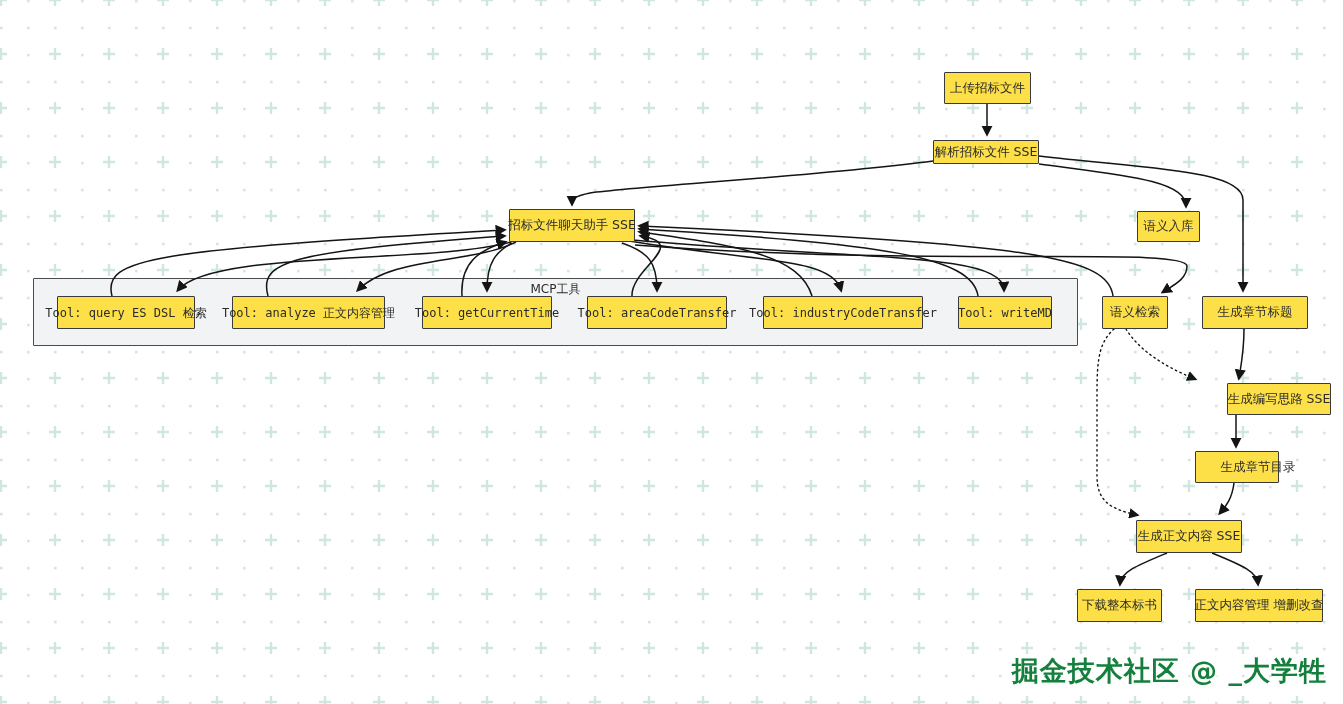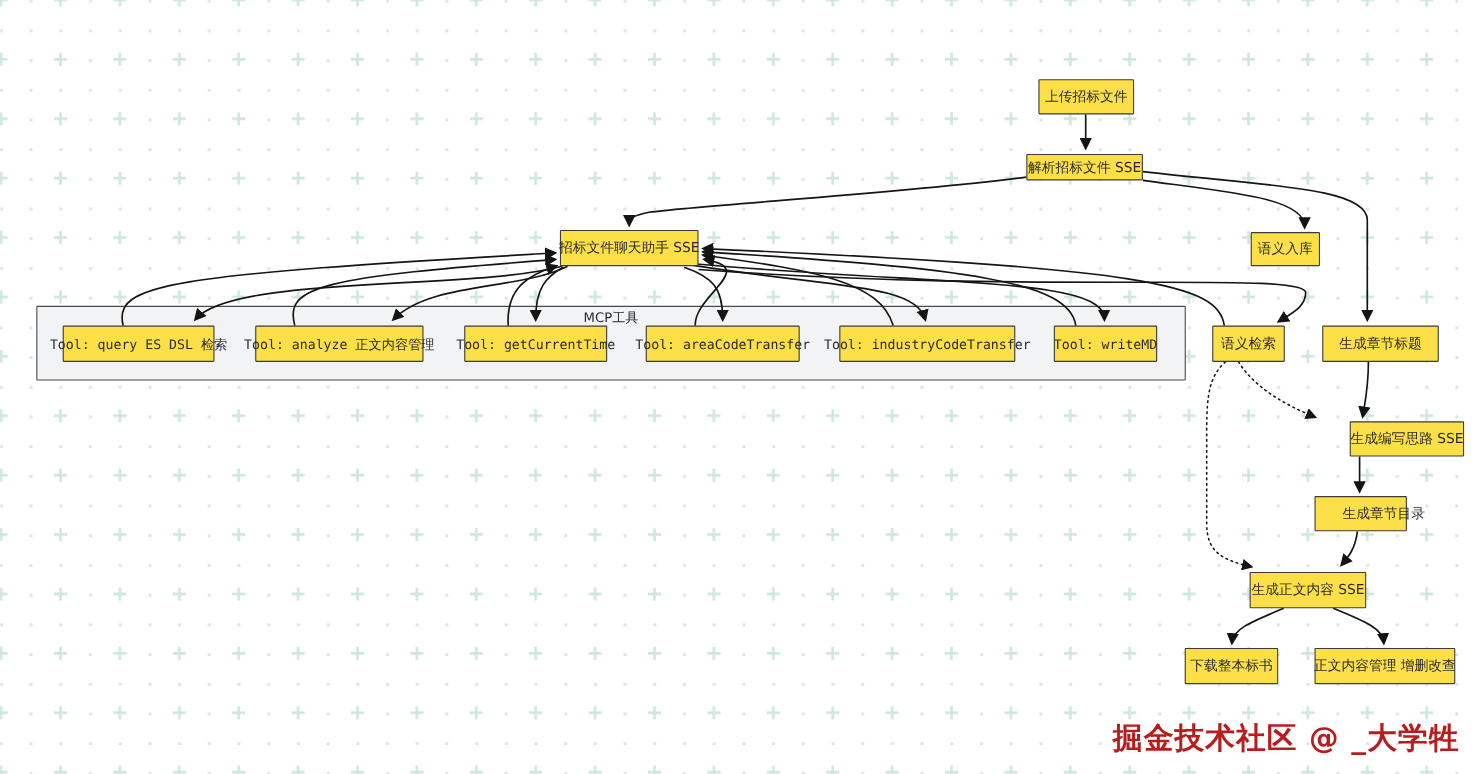--- a/index.html
+++ b/index.html
@@ -22,21 +22,21 @@
     position:absolute;z-index:1;box-sizing:border-box;
     left:33px;top:278px;width:1045px;height:68px;
     background:#f2f3f4;border:1.6px solid #4a4a4a;border-radius:1px;
   }
   #mcp-label{
     position:absolute;left:0;top:2px;width:100%;text-align:center;
     font-size:12px;color:#2b2b2b;
   }
   #watermark{
     position:absolute;z-index:4;right:16px;top:653px;
-    font-size:27px;font-weight:700;letter-spacing:1px;color:#b91c1c;
+    font-size:27px;font-weight:700;letter-spacing:1px;color:#15803d;
     text-shadow:2px 2px 1px #ffffff,-1px -1px 1px #ffffff,1px 2px 2px #f2f2f2;
     white-space:nowrap;
   }
   
   #n-upload {left:944px;top:72px;width:87px;height:32px;}
   #n-parse  {left:933px;top:140px;width:106px;height:24px;}
   #n-chat   {left:509px;top:209px;width:126px;height:33px;}
   #n-store  {left:1137px;top:211px;width:63px;height:31px;}
   #n-t1{left:57px; top:296px;width:138px;height:33px;}
   #n-t2{left:232px;top:296px;width:153px;height:33px;}

